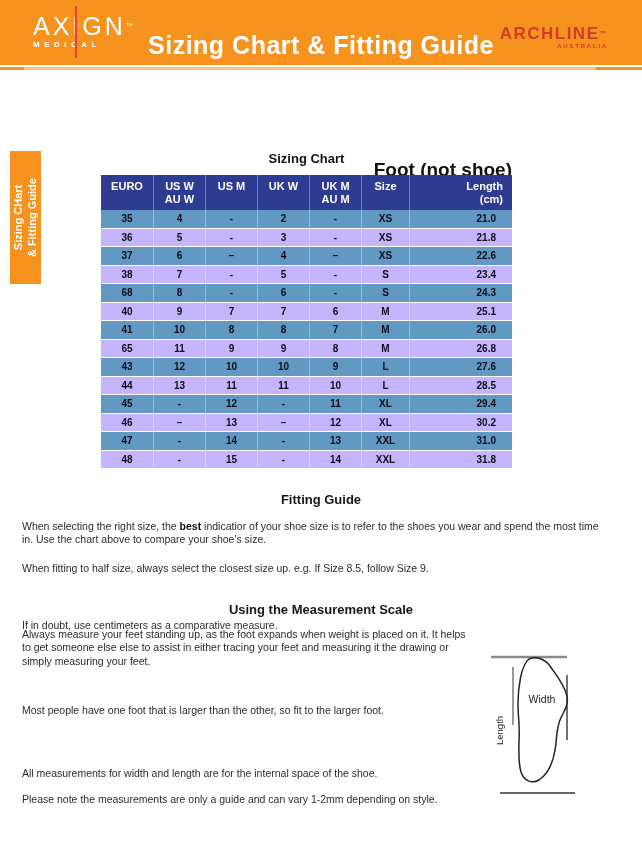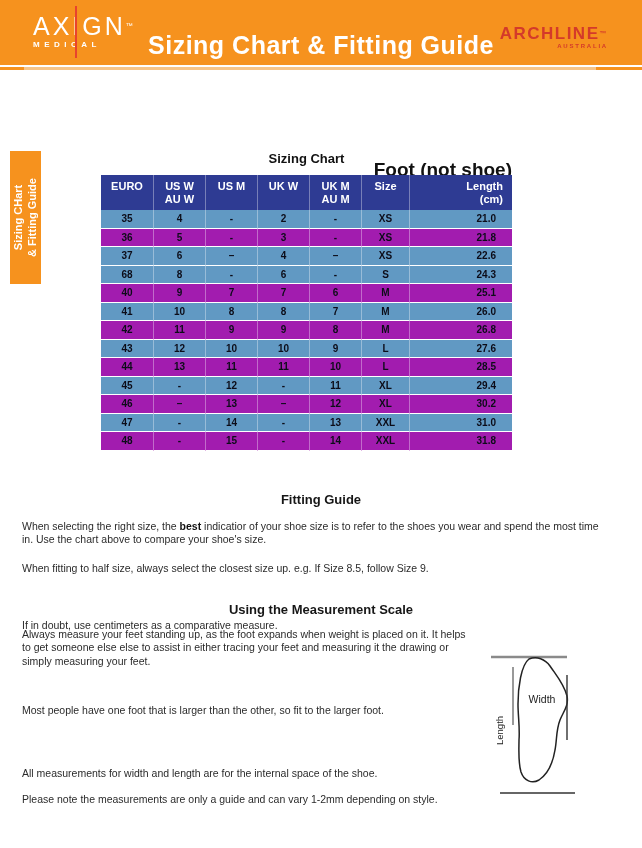--- a/index.html
+++ b/index.html
@@ -45,21 +45,21 @@
     margin-left:46px;
   }
   table.sizing th.last{border-right:none;text-align:right;padding-right:9px;}
   table.sizing td{
     font-size:10px;font-weight:bold;color:#0c0c18;text-align:center;height:17.5px;
     border-bottom:1px solid #fff;border-right:1px solid rgba(255,255,255,0.35);
     padding:0;line-height:17.5px;
   }
   table.sizing td.last{border-right:none;text-align:right;padding-right:16px;}
   tr.row-a td{background:#6199C3;}
-  tr.row-b td{background:#a21caf;}
+  tr.row-b td{background:#c4b5fd;}
   
   .h-center{position:absolute;left:0;width:642px;text-align:center;
     font-size:13px;font-weight:bold;color:#161616;}
   .para{position:absolute;left:22px;font-size:10.5px;line-height:1.32;color:#2b2b2b;}
   .para b{font-weight:bold;color:#111;}
   
   .foot-diagram{position:absolute;left:483px;top:648px;width:95px;height:152px;}
 </style>
 </head>
 <body>
@@ -149,20 +149,29 @@
         </tr>
         <tr class="row-a">
           <td>37</td>
           <td>6</td>
           <td>–</td>
           <td>4</td>
           <td>–</td>
           <td>XS</td>
           <td class="last">22.6</td>
         </tr>
+        <tr class="row-b">
+          <td>38</td>
+          <td>7</td>
+          <td>-</td>
+          <td>5</td>
+          <td>-</td>
+          <td>S</td>
+          <td class="last">23.4</td>
+        </tr>
         <tr class="row-a">
           <td>68</td>
           <td>8</td>
           <td>-</td>
           <td>6</td>
           <td>-</td>
           <td>S</td>
           <td class="last">24.3</td>
         </tr>
         <tr class="row-b">
@@ -177,21 +186,21 @@
         <tr class="row-a">
           <td>41</td>
           <td>10</td>
           <td>8</td>
           <td>8</td>
           <td>7</td>
           <td>M</td>
           <td class="last">26.0</td>
         </tr>
         <tr class="row-b">
-          <td>42</td>
+          <td>65</td>
           <td>11</td>
           <td>9</td>
           <td>9</td>
           <td>8</td>
           <td>M</td>
           <td class="last">26.8</td>
         </tr>
         <tr class="row-a">
           <td>43</td>
           <td>12</td>

